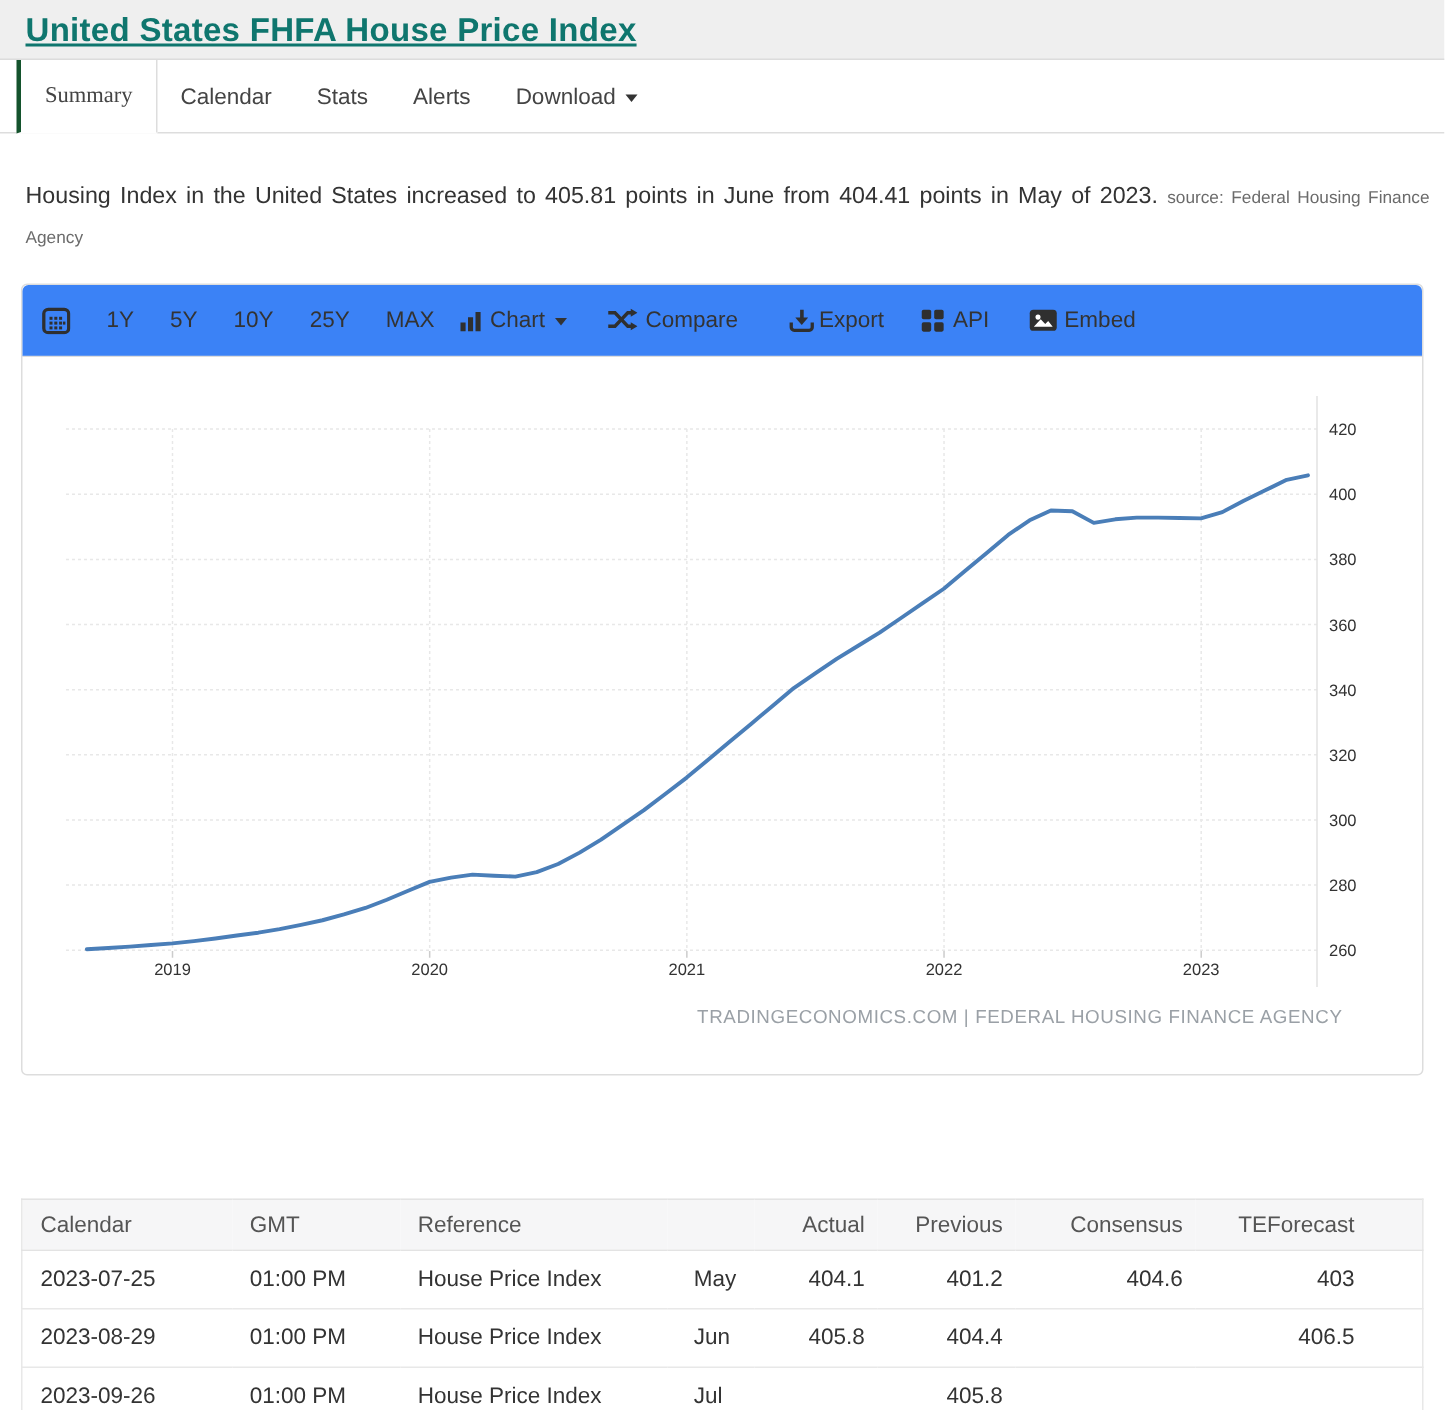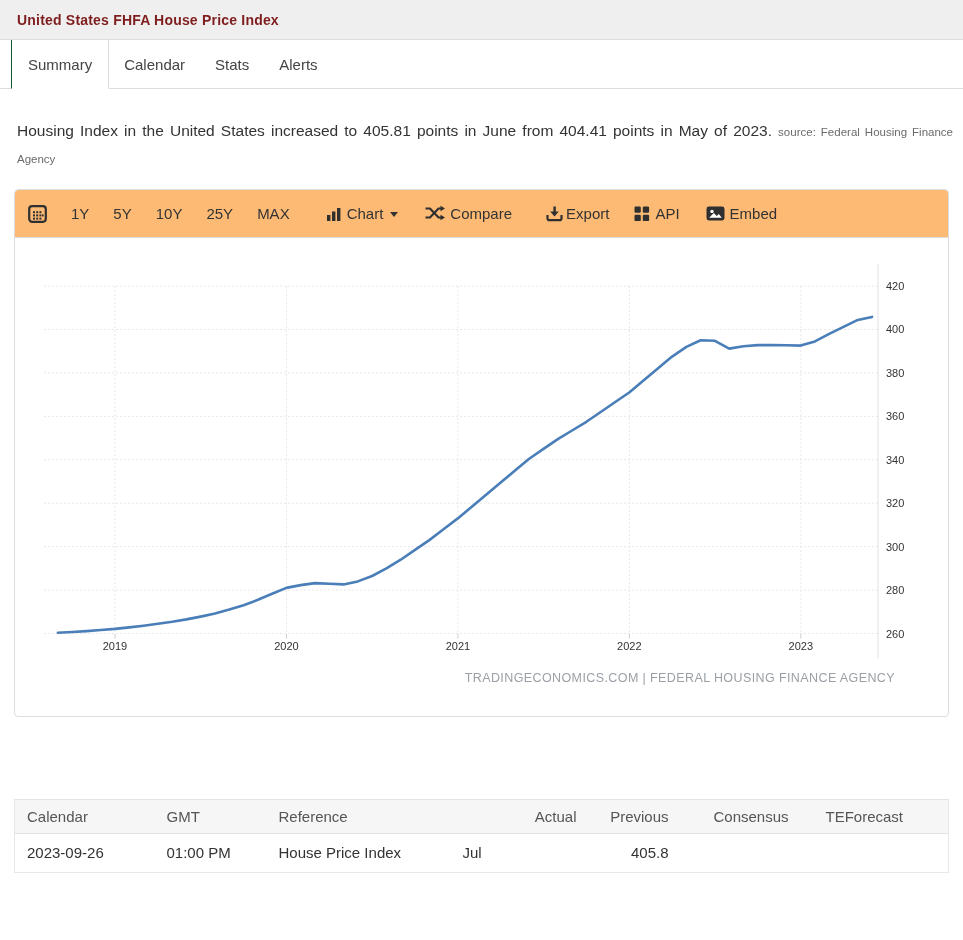--- a/index.html
+++ b/index.html
@@ -8,52 +8,52 @@
     width:963px; height:940px; overflow:hidden;
     background:#ffffff;
     font-family:"Liberation Sans", sans-serif;
     color:#333;
   }
   
   .topbar {
     height:40px; background:#efefef; border-bottom:1px solid #dcdcdc;
     display:flex; align-items:center; padding:0 17px;
   }
-  .topbar h1 { margin:0; font-size:14px; font-weight:700; color:#7f1d1d; letter-spacing:.2px; }
+  .topbar h1 { margin:0; font-size:22px; font-weight:700; color:#0f766e; letter-spacing:.2px;text-decoration:underline; }
   
   .tabs {
     height:49px; border-bottom:1px solid #ddd; background:#fff;
     display:flex; align-items:stretch; padding-left:11px;
   }
   .tab {
     display:flex; align-items:center; padding:0 15px;
     font-size:15px; color:#444; cursor:pointer; white-space:nowrap;
   }
   .tab.active {
-    background:#fff; border-left:1px solid #14532d; border-right:1px solid #ddd;
-    margin-bottom:-1px; border-bottom:1px solid #fff; padding:0 16px;
+    background:#fff; border-left:3px solid #14532d; border-right:1px solid #ddd;
+    margin-bottom:-1px; border-bottom:1px solid #fff; padding:0 16px;font-family:Liberation Serif, serif;
   }
   .caret {
     display:inline-block; width:0; height:0; margin-left:7px; margin-top:2px;
     border-left:4px solid transparent; border-right:4px solid transparent;
     border-top:5px solid #333;
   }
   
   .desc {
     padding:13px 10px 0 17px; font-size:15.5px; line-height:26px;
     color:#333; text-align:justify;
   }
   .desc .src { font-size:11.5px; color:#6b6b6b; }
   
   .panel {
     margin:17px 14px 0 14px; border:1px solid #ddd; border-radius:4px;
     background:#fff;
   }
   .toolbar {
-    height:48px; background:#fdba74; border-bottom:1px solid #ddd;
+    height:48px; background:#3b82f6; border-bottom:1px solid #ddd;
     border-radius:4px 4px 0 0;
     display:flex; align-items:center; padding:0 13px;
     font-size:15px; color:#333;
   }
   .tool { display:flex; align-items:center; margin-right:24px; cursor:pointer; white-space:nowrap; }
   .tool svg { display:block; }
   .tool .lbl { margin-left:5px; }
   .tool.range .lbl { margin-left:0; }
   .chart-wrap { position:relative; height:478px; }
   .chart-wrap svg { position:absolute; left:0; top:0; }
@@ -84,20 +84,24 @@
       <span>Summary</span>
     </div>
   <div class="tab">
       <span>Calendar</span>
     </div>
   <div class="tab">
       <span>Stats</span>
     </div>
   <div class="tab">
       <span>Alerts</span>
+    </div>
+  <div class="tab">
+      <span>Download</span>
+      <span class="caret"></span>
     </div>
 </div>
 
 <p class="desc"><span>Housing Index in the United States increased to 405.81 points in June from 404.41 points in May of 2023.</span> <span class="src">source: Federal Housing Finance Agency</span></p>
 
 <div class="panel">
   <div class="toolbar">
     <span class="tool">
       <svg width="19" height="19" viewBox="0 0 19 19">
         <rect x="1.2" y="2.2" width="16.6" height="15.6" rx="3" fill="none" stroke="#2f2f2f" stroke-width="2.2"></rect>
@@ -120,21 +124,21 @@
       </span>
     <span class="tool range">
         <span class="lbl">5Y</span>
       </span>
     <span class="tool range">
         <span class="lbl">10Y</span>
       </span>
     <span class="tool range">
         <span class="lbl">25Y</span>
       </span>
-    <span class="tool range" style="margin-right:36px;">
+    <span class="tool range" style="margin-right:16px;">
         <span class="lbl">MAX</span>
       </span>
     <span class="tool" style="margin-right:26px;">
       <svg width="16" height="15" viewBox="0 0 16 15">
         <g fill="#2f2f2f">
           <rect x="1" y="9" width="3.4" height="6"></rect>
             <rect x="6" y="5.5" width="3.4" height="9.5"></rect>
             <rect x="11" y="2" width="3.4" height="13"></rect>
         </g>
       </svg>
@@ -243,20 +247,40 @@
         <th>Reference</th>
         <th></th>
         <th class="num">Actual</th>
         <th class="num">Previous</th>
         <th class="num">Consensus</th>
         <th class="num last">TEForecast</th>
       </tr>
     </thead>
     <tbody>
       <tr>
+        <td>2023-07-25</td>
+        <td>01:00 PM</td>
+        <td>House Price Index</td>
+        <td class="period">May</td>
+        <td class="num">404.1</td>
+        <td class="num">401.2</td>
+        <td class="num">404.6</td>
+        <td class="num last">403</td>
+      </tr>
+      <tr>
+        <td>2023-08-29</td>
+        <td>01:00 PM</td>
+        <td>House Price Index</td>
+        <td class="period">Jun</td>
+        <td class="num">405.8</td>
+        <td class="num">404.4</td>
+        <td class="num"></td>
+        <td class="num last">406.5</td>
+      </tr>
+      <tr>
         <td>2023-09-26</td>
         <td>01:00 PM</td>
         <td>House Price Index</td>
         <td class="period">Jul</td>
         <td class="num"></td>
         <td class="num">405.8</td>
         <td class="num"></td>
         <td class="num last"></td>
       </tr>
     </tbody>

